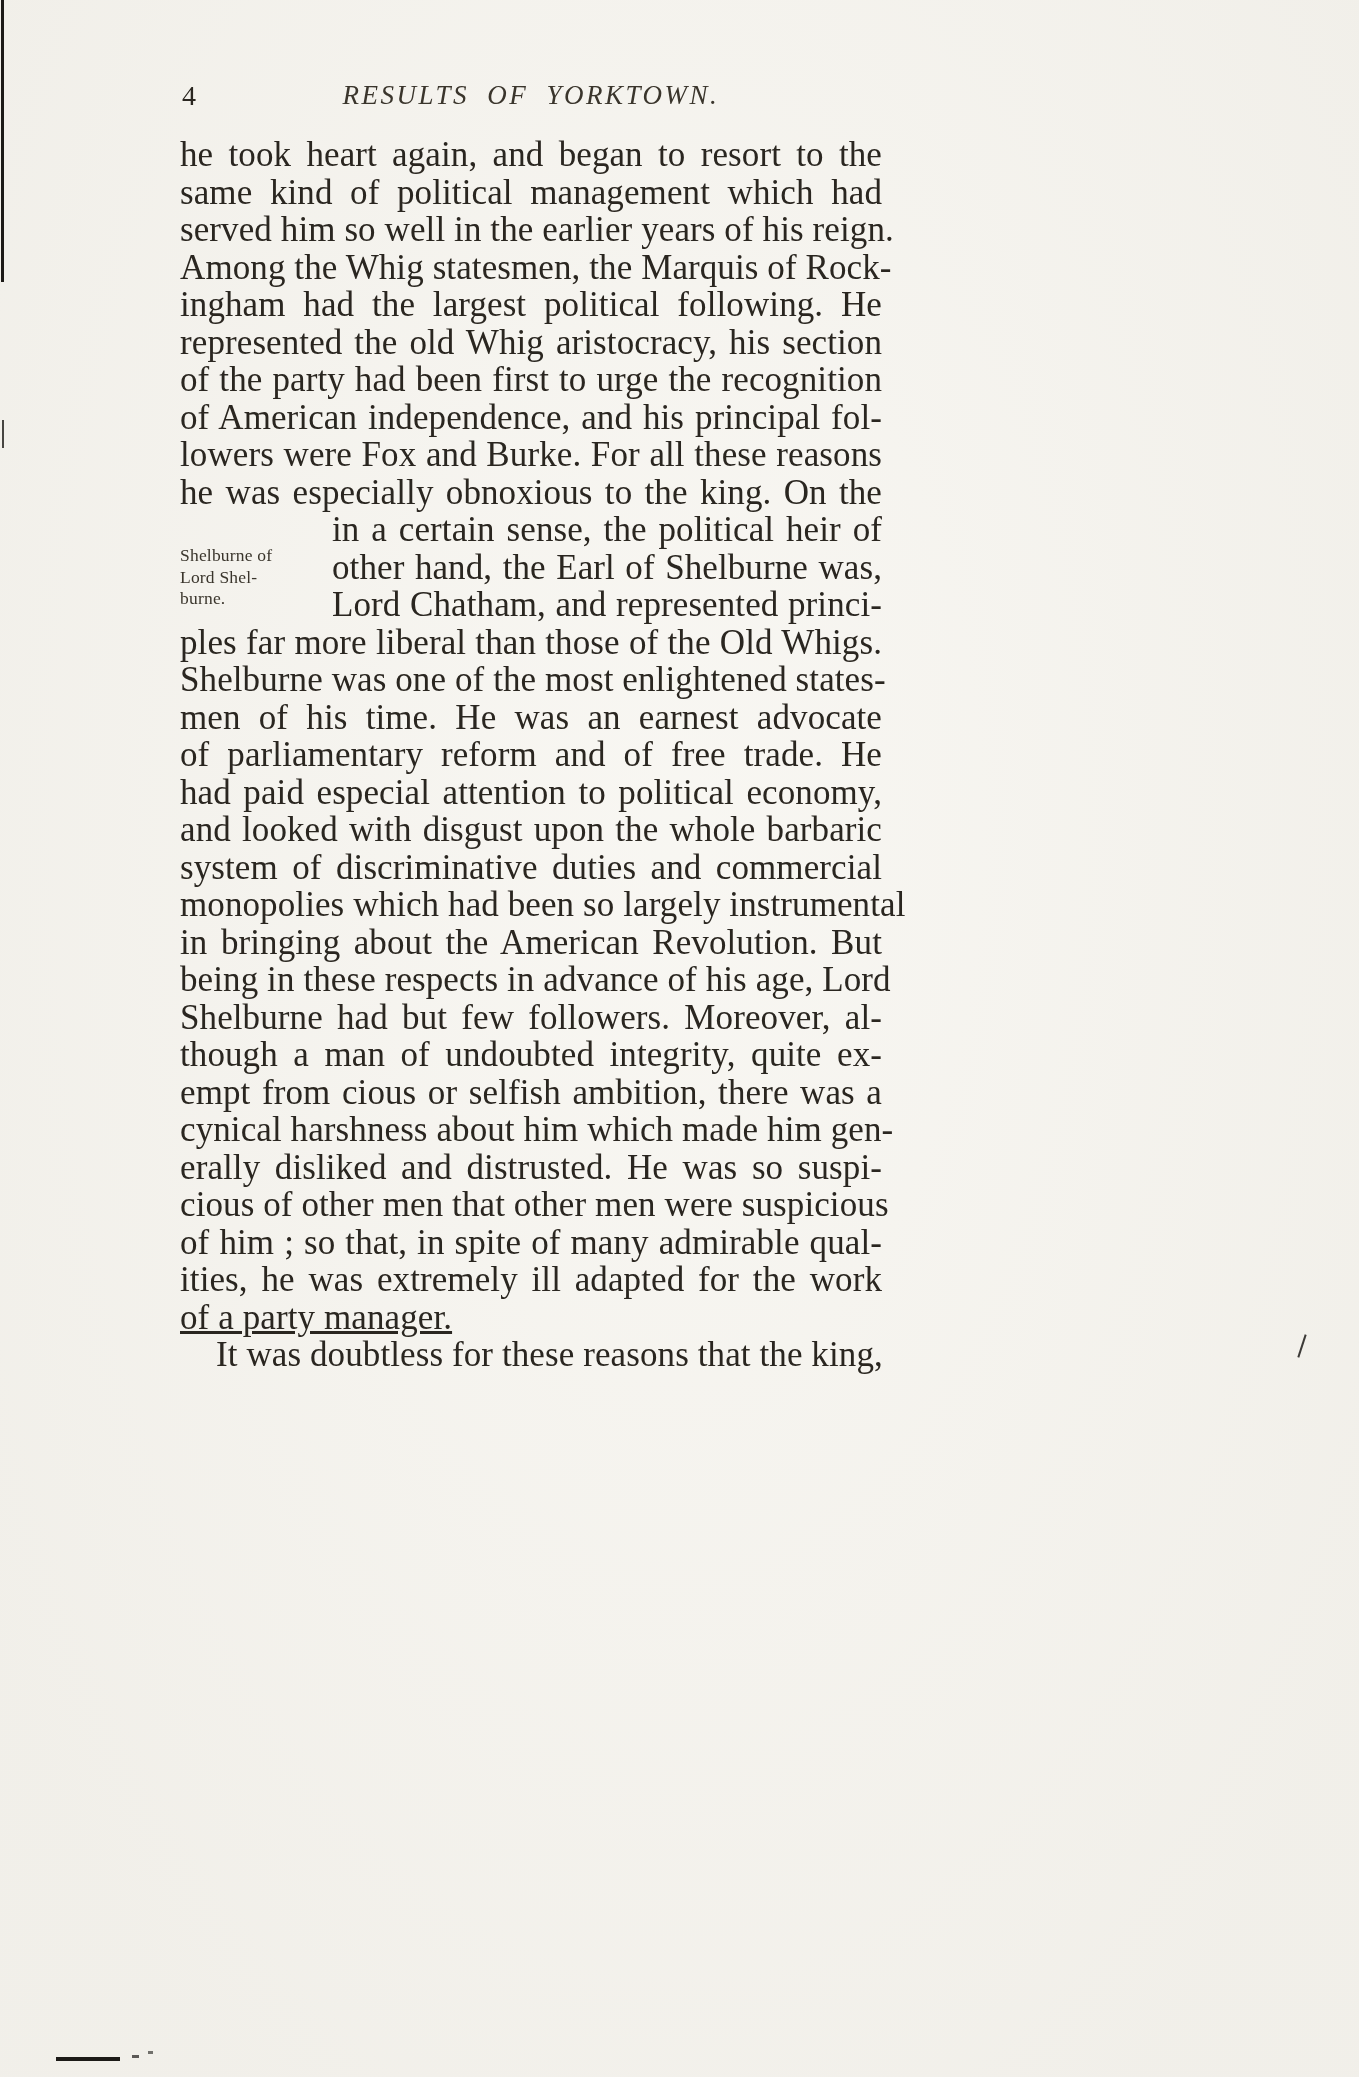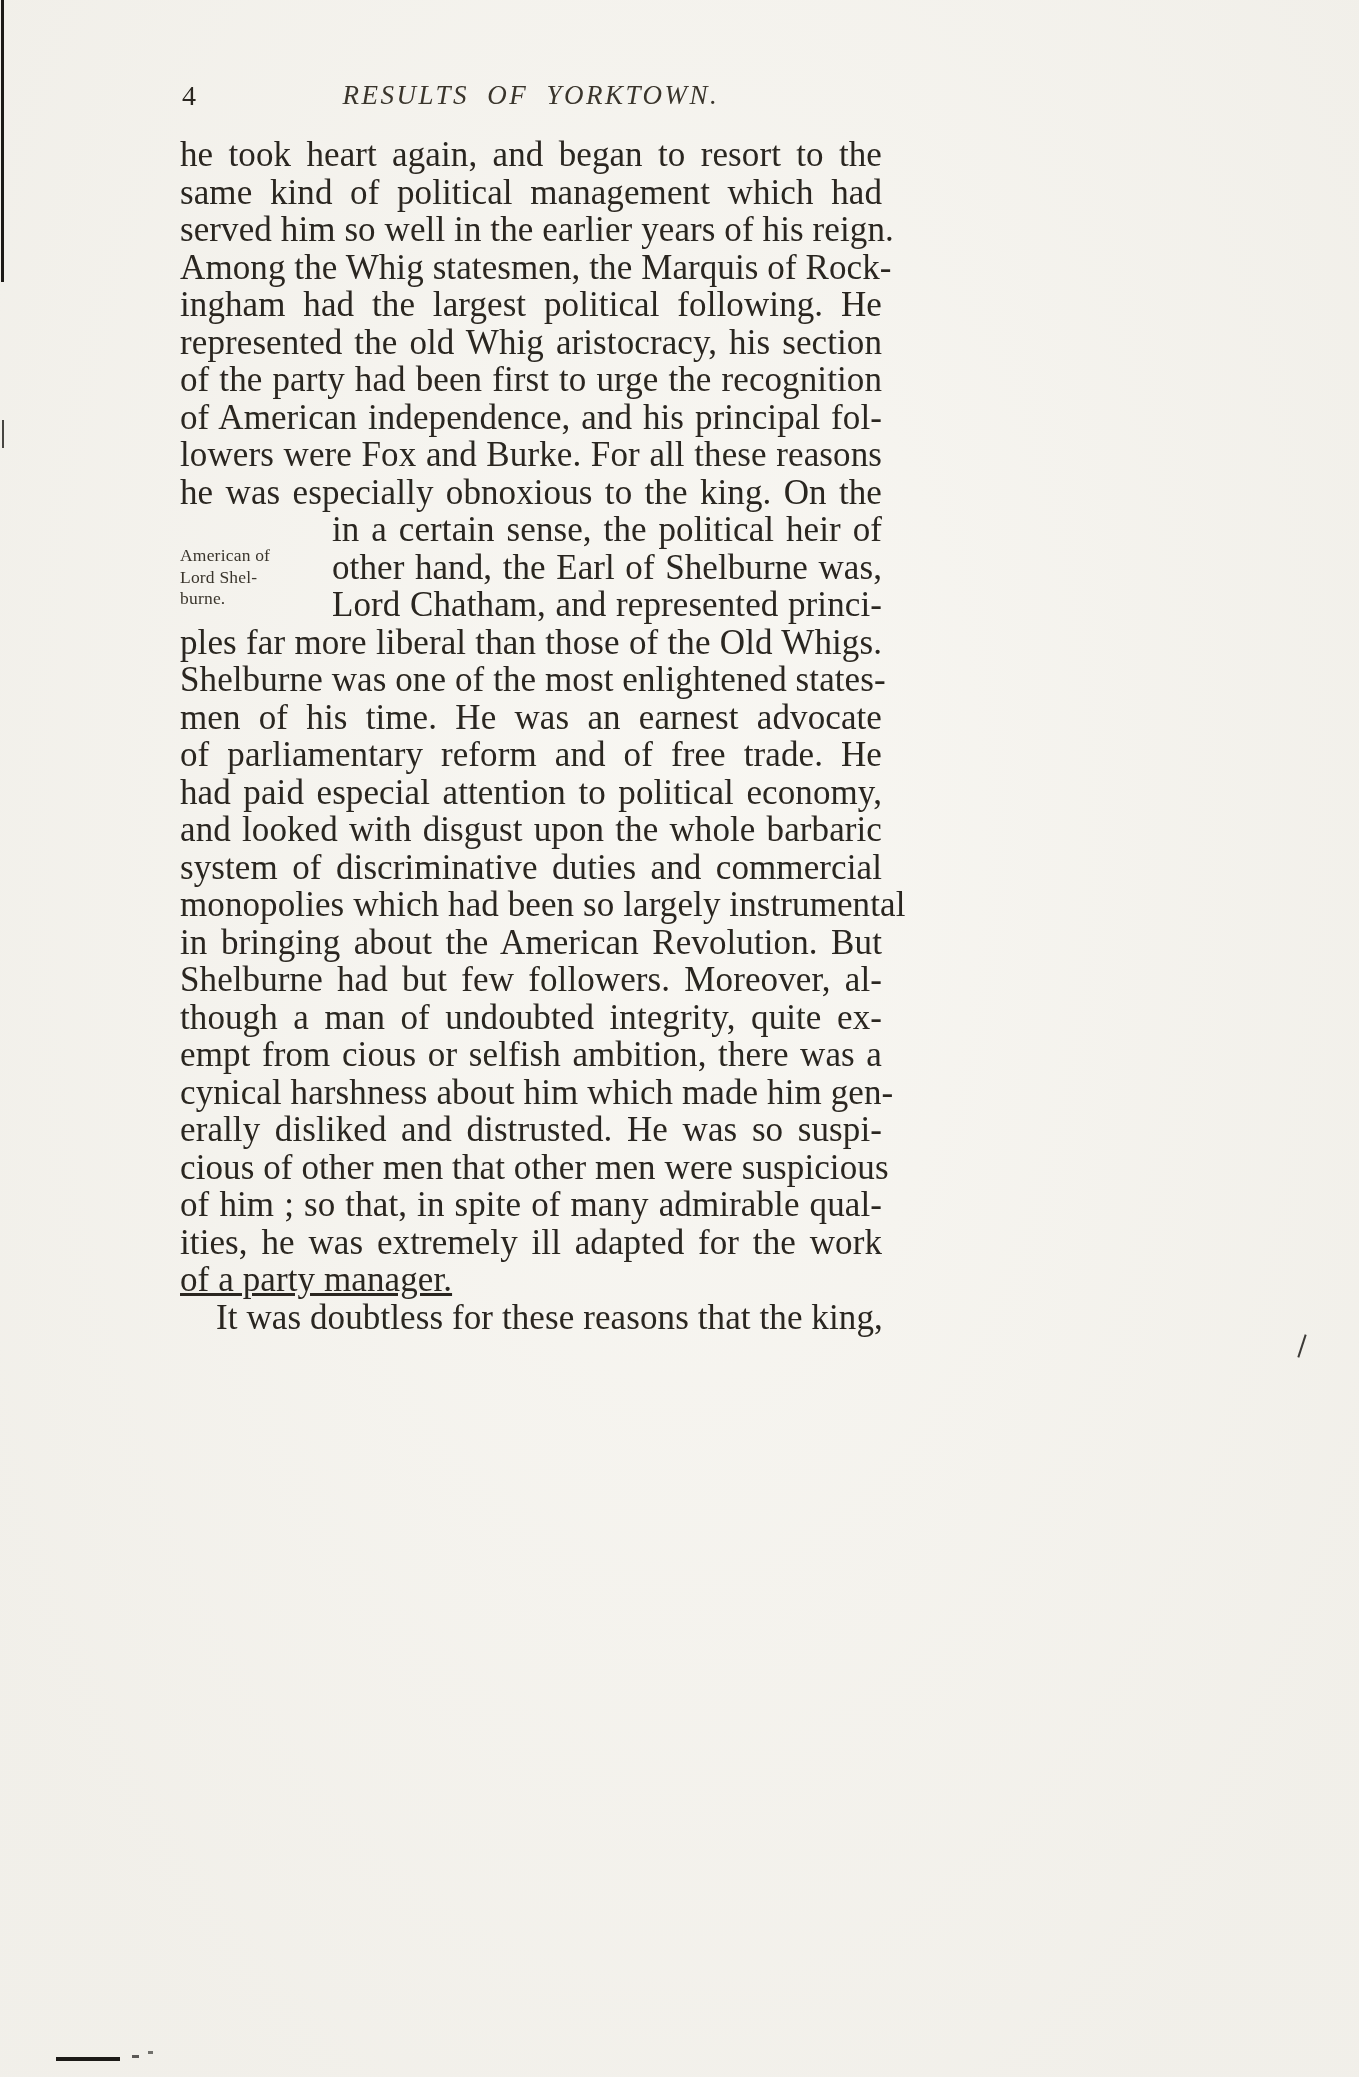--- a/index.html
+++ b/index.html
@@ -105,21 +105,21 @@
   <div class="artifact art-slash"></div>
 
   <header class="running-head">
     <span class="page-number">4</span>
     <span class="running-title">RESULTS OF YORKTOWN.</span>
   </header>
 
   <main class="text-block">
 
     <aside class="sidenote">
-      <div>American of</div>
+      <div>Shelburne of</div>
       <div>Lord Shel-</div>
       <div>burne.</div>
     </aside>
 
     <div class="ln">he took heart again, and began to resort to the</div>
     <div class="ln">same kind of political management which had</div>
     <div class="ln">served him so well in the earlier years of his reign.</div>
     <div class="ln">Among the Whig statesmen, the Marquis of Rock-</div>
     <div class="ln">ingham had the largest political following. He</div>
     <div class="ln">represented the old Whig aristocracy, his section</div>
@@ -132,20 +132,21 @@
     <div class="ln side-indent">Lord Chatham, and represented princi-</div>
     <div class="ln">ples far more liberal than those of the Old Whigs.</div>
     <div class="ln">Shelburne was one of the most enlightened states-</div>
     <div class="ln">men of his time. He was an earnest advocate</div>
     <div class="ln">of parliamentary reform and of free trade. He</div>
     <div class="ln">had paid especial attention to political economy,</div>
     <div class="ln">and looked with disgust upon the whole barbaric</div>
     <div class="ln">system of discriminative duties and commercial</div>
     <div class="ln">monopolies which had been so largely instrumental</div>
     <div class="ln">in bringing about the American Revolution. But</div>
+    <div class="ln">being in these respects in advance of his age, Lord</div>
     <div class="ln">Shelburne had but few followers. Moreover, al-</div>
     <div class="ln">though a man of undoubted integrity, quite ex-</div>
     <div class="ln">empt from cious or selfish ambition, there was a</div>
     <div class="ln">cynical harshness about him which made him gen-</div>
     <div class="ln">erally disliked and distrusted. He was so suspi-</div>
     <div class="ln">cious of other men that other men were suspicious</div>
     <div class="ln">of him ; so that, in spite of many admirable qual-</div>
     <div class="ln">ities, he was extremely ill adapted for the work</div>
     <div class="ln flush-left">of a party manager.</div>
     <div class="ln para-indent">It was doubtless for these reasons that the king,</div>

